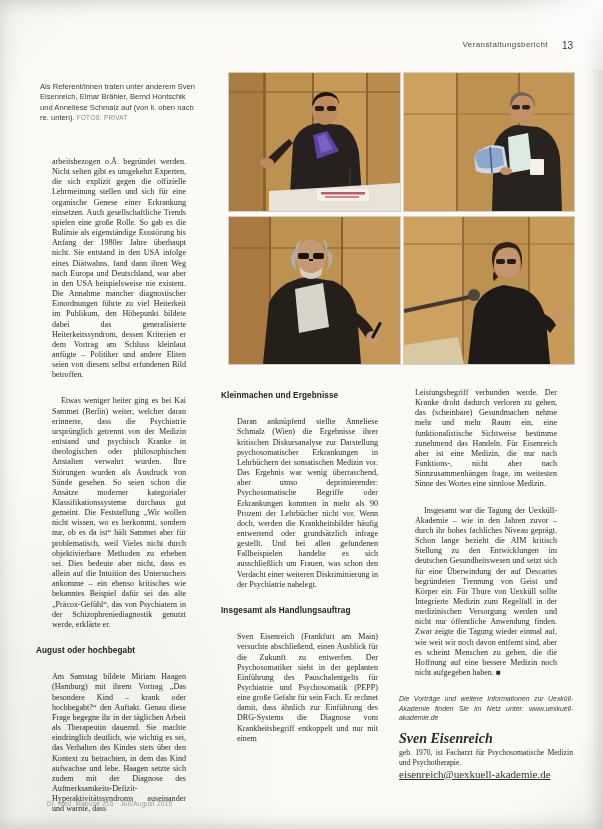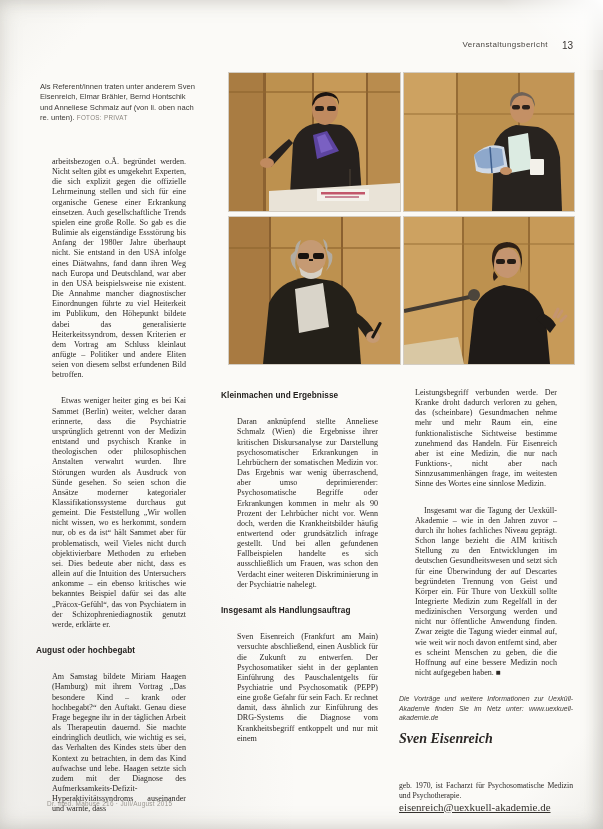--- a/index.html
+++ b/index.html
@@ -20,21 +20,21 @@
   .photo svg{display:block;width:100%;height:100%;}
   .col{position:absolute;font-size:8.1px;line-height:1.255;text-align:justify;}
   .col p{margin:16px;}
   .col p.indent{text-indent:9px;}
   .col h3{margin:7px 0 2px 0;font-family:"Liberation Sans", sans-serif;
     font-size:8.2px;color:#23201e;letter-spacing:.1px;}
   .note{margin-top:9px;font-family:"Liberation Sans", sans-serif;font-size:6.9px;
     line-height:1.35;color:#403c38;font-style:italic;}
   .bio{margin-top:8px;}
   .bio .name{font-weight:bold;font-style:italic;font-size:14px;}
-  .bio .bio-text{font-size:7.7px;line-height:1.3;margin-top:33px;}
+  .bio .bio-text{font-size:7.7px;line-height:1.3;}
   .bio .email{font-size:11px;text-decoration:underline;color:#35312d;}
   .footer{position:absolute;left:47px;top:800px;font-family:"Liberation Sans", sans-serif;
     font-size:6.4px;color:#9a968f;letter-spacing:.3px;}
   .noise{position:absolute;inset:0;pointer-events:none;
     background:radial-gradient(ellipse at 12% 95%, rgba(120,115,108,.10), rgba(0,0,0,0) 30%);}
 </style>
 </head>
 <body>
 
 <div class="page">

